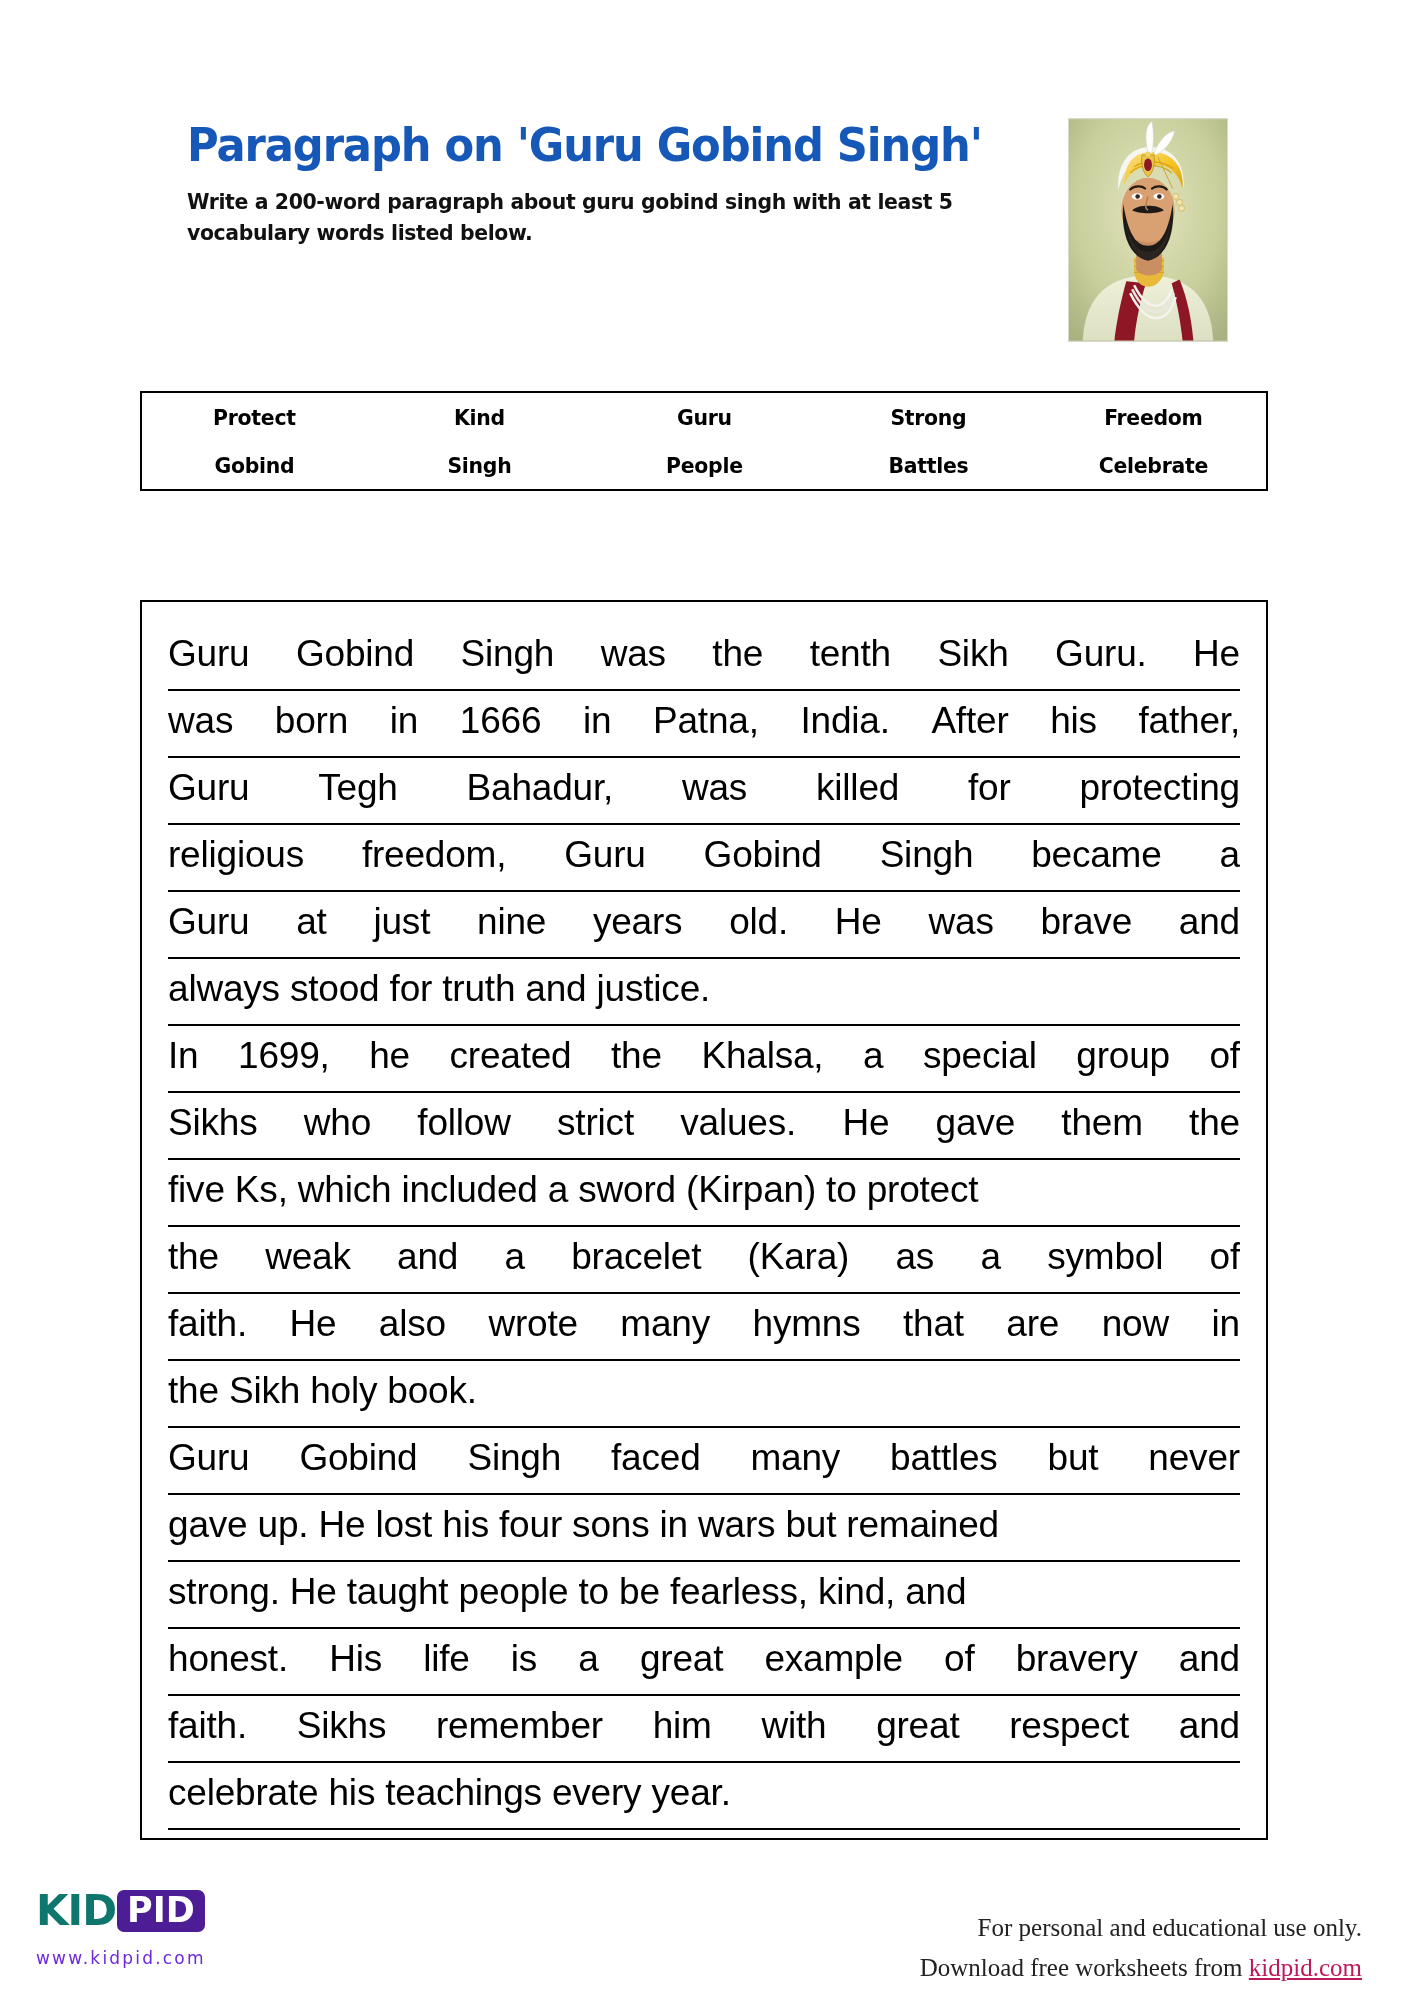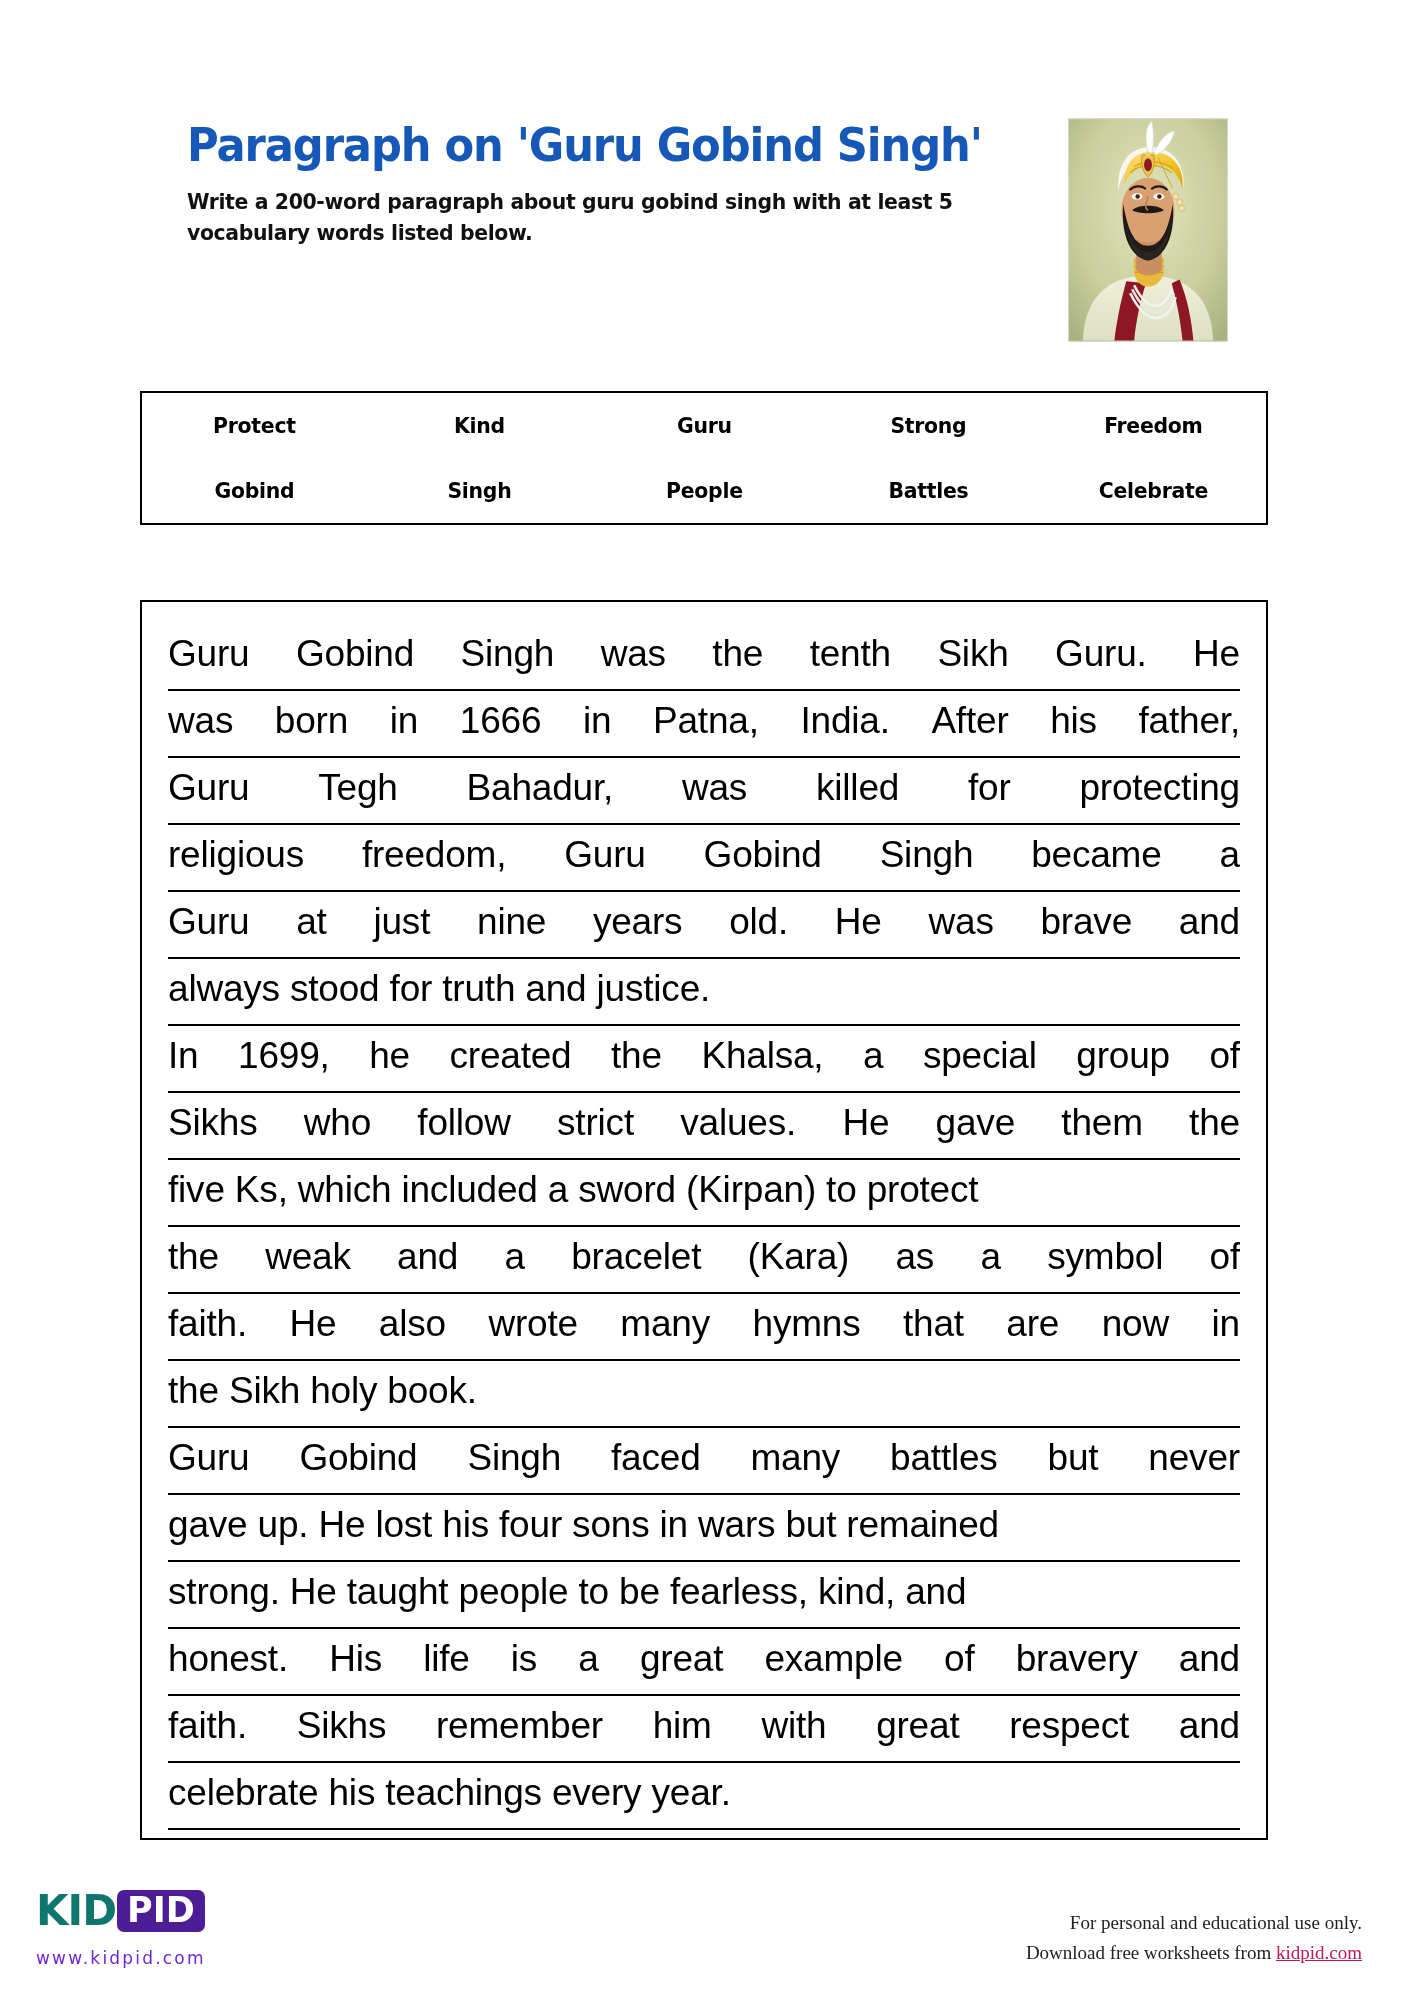--- a/index.html
+++ b/index.html
@@ -60,21 +60,21 @@
     background: #cfd3a6;
   }
   .portrait svg { display: block; width: 100%; height: 100%; }
 
   
   .vocab-box {
     position: absolute;
     left: 140px;
     top: 391px;
     width: 1128px;
-    height: 134px;
+    height: 100px;
     border: 2.5px solid #000000;
     box-sizing: border-box;
     display: flex;
     flex-direction: column;
     justify-content: center;
   }
   .vocab-row {
     display: flex;
     width: 100%;
     height: 50%;
@@ -164,21 +164,21 @@
     font-size: 17px;
     color: #6d28d9;
     letter-spacing: 2.2px;
   }
   .footer-note {
     position: absolute;
     right: 52px;
     top: 1908px;
     text-align: right;
     font-family: "Liberation Serif", serif;
-    font-size: 19px;
+    font-size: 25px;
     color: #222222;
     line-height: 1.6;
   }
   .footer-note a,
   .footer-link {
     color: #be185d;
     text-decoration: underline;
   }
 </style>
 </head>

